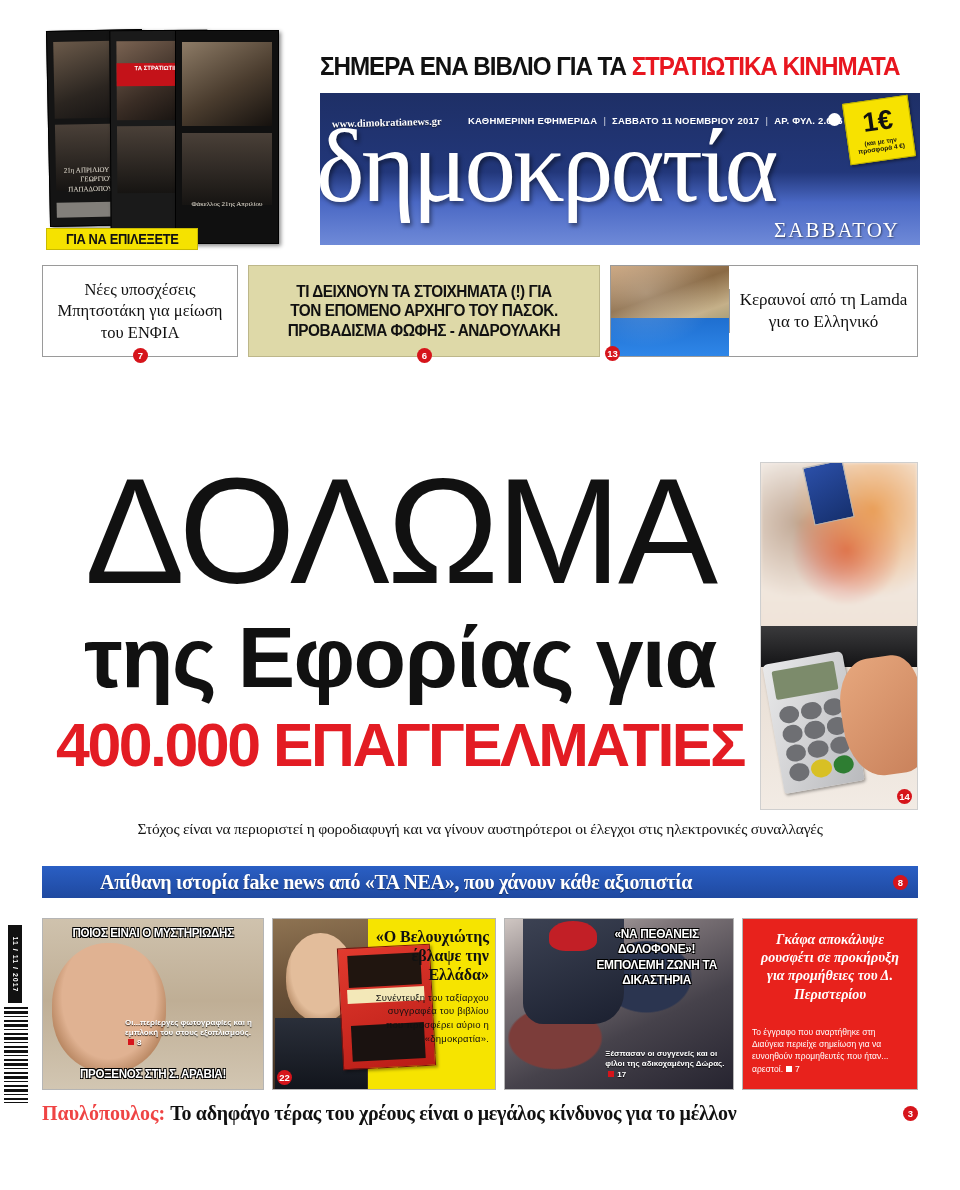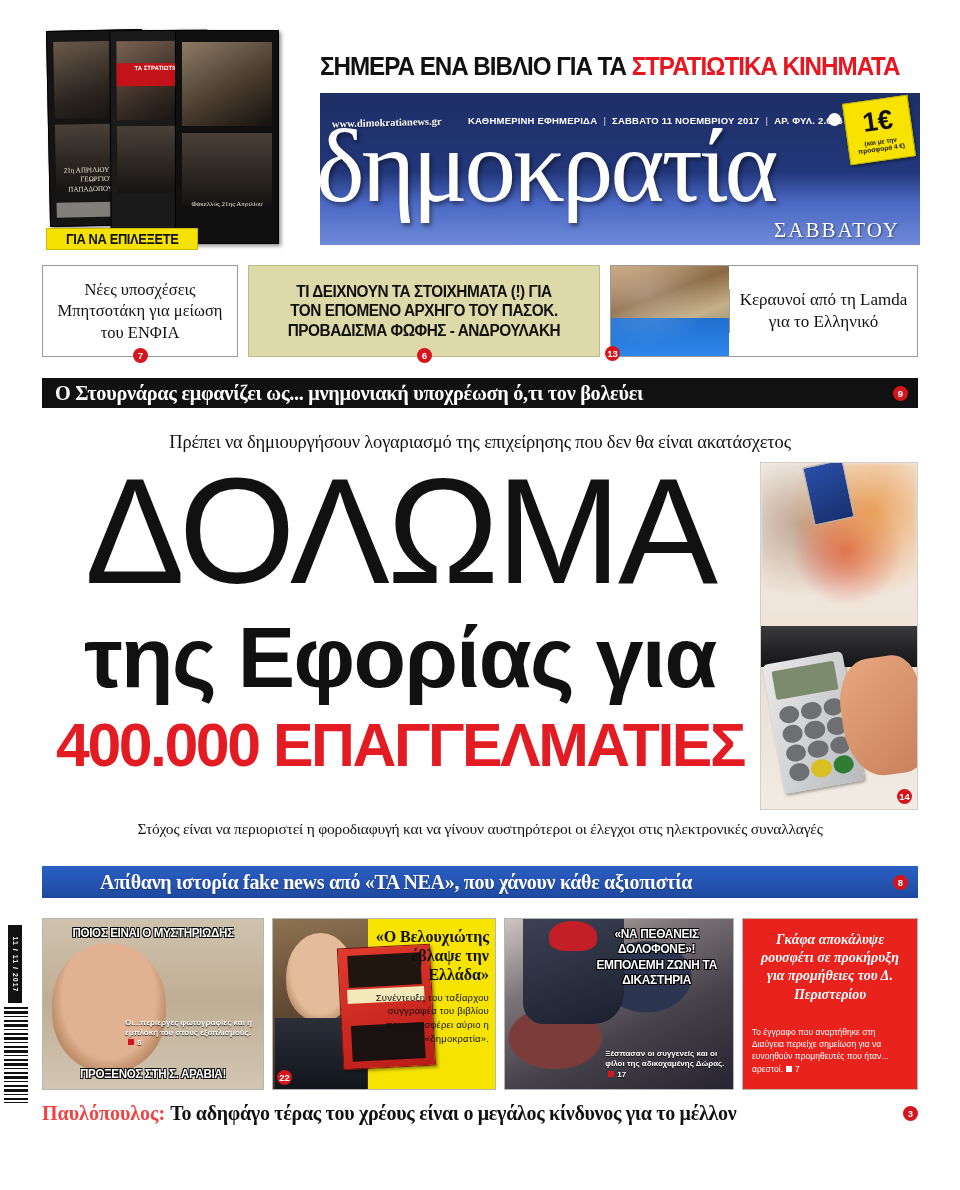--- a/index.html
+++ b/index.html
@@ -516,26 +516,21 @@
       <div class="t3-photo">
           <div class="bay"></div>
         </div>
       <div class="t3-text">
         <p>Κεραυνοί από τη Lamda για το Ελληνικό</p>
       </div>
       <div class="pagebadge">13</div>
     </div>
   </div>
 
-  <div class="blackbar">
-    <div class="bb-text">Ο Στουρνάρας εμφανίζει ως... μνημονιακή υποχρέωση ό,τι τον βολεύει</div>
-    <div class="pagebadge">9</div>
-  </div>
-
-  <div class="kicker">Πρέπει να δημιουργήσουν λογαριασμό της επιχείρησης που δεν θα είναι ακατάσχετος</div>
+
 
   <div class="mainwrap">
     <div class="hl1">ΔΟΛΩΜΑ</div>
     <div class="hl2">της Εφορίας για</div>
     <div class="hl3">400.000 ΕΠΑΓΓΕΛΜΑΤΙΕΣ</div>
     <div class="hl-sub">Στόχος είναι να περιοριστεί η φοροδιαφυγή και να γίνουν αυστηρότεροι οι έλεγχοι στις ηλεκτρονικές συναλλαγές</div>
 
     <div class="posphoto">
       <div class="blur-top"></div>
       <div class="counter"></div>

